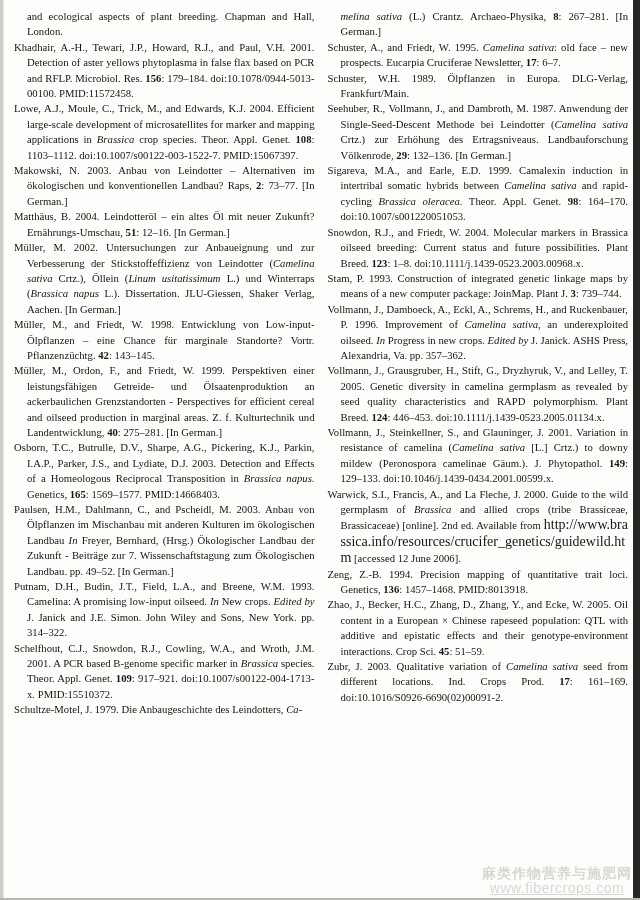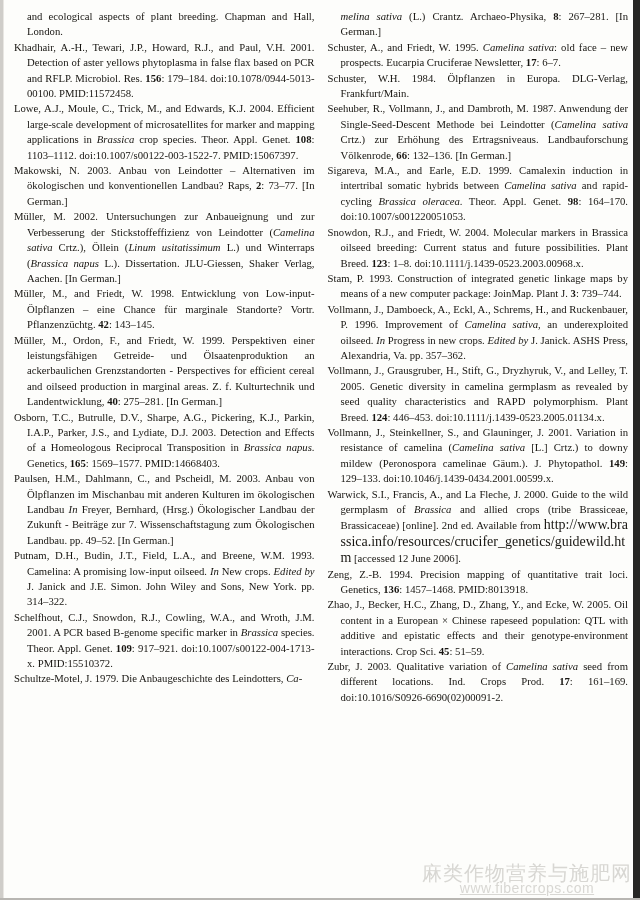--- a/index.html
+++ b/index.html
@@ -42,51 +42,52 @@
   .b { font-weight: 700; }
   .m { font-family: Liberation Serif, serif; font-size: 14px; word-break: break-all; }
   .watermark {
     position: absolute; right: 8px; bottom: 4px;
     text-align: center;
     color: #d8d7d3;
     font-family: "Liberation Sans", sans-serif;
     line-height: 15px;
     user-select: none;
   }
-  .wm1 { font-size: 20px; letter-spacing: 1px; }
+  .wm1 { font-size: 14px; letter-spacing: 1px; font-weight: bold; }
   .wm2 { font-size: 14px; letter-spacing: 0.5px; text-decoration: underline; }
 </style>
 </head>
 <body>
 
 <div class="page">
   <div class="edge-left"></div>
   <div class="edge-right"></div>
   <div class="edge-bottom"></div>
 
   <div class="cols">
     <div class="col">
         <p class="ref cont"><span>and ecological aspects of plant breeding. Chapman and Hall, London.</span></p>
         <p class="ref"><span>Khadhair, A.-H., Tewari, J.P., Howard, R.J., and Paul, V.H. 2001. Detection of aster yellows phytoplasma in false flax based on PCR and RFLP. Microbiol. Res. </span><span class="b">156</span><span>: 179–184. doi:10.1078/0944-5013-00100. PMID:11572458.</span></p>
         <p class="ref"><span>Lowe, A.J., Moule, C., Trick, M., and Edwards, K.J. 2004. Efficient large-scale development of microsatellites for marker and mapping applications in </span><span class="i">Brassica</span><span> crop species. Theor. Appl. Genet. </span><span class="b">108</span><span>: 1103–1112. doi:10.1007/s00122-003-1522-7. PMID:15067397.</span></p>
         <p class="ref"><span>Makowski, N. 2003. Anbau von Leindotter – Alternativen im ökologischen und konventionellen Landbau? Raps, </span><span class="b">2</span><span>: 73–77. [In German.]</span></p>
+        <p class="ref"><span>Matthäus, B. 2004. Leindotteröl – ein altes Öl mit neuer Zukunft? Ernährungs-Umschau, </span><span class="b">51</span><span>: 12–16. [In German.]</span></p>
         <p class="ref"><span>Müller, M. 2002. Untersuchungen zur Anbaueignung und zur Verbesserung der Stickstoffeffizienz von Leindotter (</span><span class="i">Camelina sativa</span><span> Crtz.), Öllein (</span><span class="i">Linum usitatissimum</span><span> L.) und Winterraps (</span><span class="i">Brassica napus</span><span> L.). Dissertation. JLU-Giessen, Shaker Verlag, Aachen. [In German.]</span></p>
         <p class="ref"><span>Müller, M., and Friedt, W. 1998. Entwicklung von Low-input-Ölpflanzen – eine Chance für marginale Standorte? Vortr. Pflanzenzüchtg. </span><span class="b">42</span><span>: 143–145.</span></p>
         <p class="ref"><span>Müller, M., Ordon, F., and Friedt, W. 1999. Perspektiven einer leistungsfähigen Getreide- und Ölsaatenproduktion an ackerbaulichen Grenzstandorten - Perspectives for efficient cereal and oilseed production in marginal areas. Z. f. Kulturtechnik und Landentwicklung, </span><span class="b">40</span><span>: 275–281. [In German.]</span></p>
         <p class="ref"><span>Osborn, T.C., Butrulle, D.V., Sharpe, A.G., Pickering, K.J., Parkin, I.A.P., Parker, J.S., and Lydiate, D.J. 2003. Detection and Effects of a Homeologous Reciprocal Transposition in </span><span class="i">Brassica napus</span><span>. Genetics, </span><span class="b">165</span><span>: 1569–1577. PMID:14668403.</span></p>
         <p class="ref"><span>Paulsen, H.M., Dahlmann, C., and Pscheidl, M. 2003. Anbau von Ölpflanzen im Mischanbau mit anderen Kulturen im ökologischen Landbau </span><span class="i">In</span><span> Freyer, Bernhard, (Hrsg.) Ökologischer Landbau der Zukunft - Beiträge zur 7. Wissenschaftstagung zum Ökologischen Landbau. pp. 49–52. [In German.]</span></p>
         <p class="ref"><span>Putnam, D.H., Budin, J.T., Field, L.A., and Breene, W.M. 1993. Camelina: A promising low-input oilseed. </span><span class="i">In</span><span> New crops. </span><span class="i">Edited by</span><span> J. Janick and J.E. Simon. John Wiley and Sons, New York. pp. 314–322.</span></p>
         <p class="ref"><span>Schelfhout, C.J., Snowdon, R.J., Cowling, W.A., and Wroth, J.M. 2001. A PCR based B-genome specific marker in </span><span class="i">Brassica</span><span> species. Theor. Appl. Genet. </span><span class="b">109</span><span>: 917–921. doi:10.1007/s00122-004-1713-x. PMID:15510372.</span></p>
         <p class="ref"><span>Schultze-Motel, J. 1979. Die Anbaugeschichte des Leindotters, </span><span class="i">Ca-</span></p>
       </div>
     <div class="col">
         <p class="ref cont"><span class="i">melina sativa</span><span> (L.) Crantz. Archaeo-Physika, </span><span class="b">8</span><span>: 267–281. [In German.]</span></p>
         <p class="ref"><span>Schuster, A., and Friedt, W. 1995. </span><span class="i">Camelina sativa</span><span>: old face – new prospects. Eucarpia Cruciferae Newsletter, </span><span class="b">17</span><span>: 6–7.</span></p>
-        <p class="ref"><span>Schuster, W.H. 1984. Ölpflanzen in Europa. DLG-Verlag, Frankfurt/Main.</span></p>
-        <p class="ref"><span>Seehuber, R., Vollmann, J., and Dambroth, M. 1987. Anwendung der Single-Seed-Descent Methode bei Leindotter (</span><span class="i">Camelina sativa</span><span> Crtz.) zur Erhöhung des Ertragsniveaus. Landbauforschung Völkenrode, </span><span class="b">66</span><span>: 132–136. [In German.]</span></p>
+        <p class="ref"><span>Schuster, W.H. 1989. Ölpflanzen in Europa. DLG-Verlag, Frankfurt/Main.</span></p>
+        <p class="ref"><span>Seehuber, R., Vollmann, J., and Dambroth, M. 1987. Anwendung der Single-Seed-Descent Methode bei Leindotter (</span><span class="i">Camelina sativa</span><span> Crtz.) zur Erhöhung des Ertragsniveaus. Landbauforschung Völkenrode, </span><span class="b">29</span><span>: 132–136. [In German.]</span></p>
         <p class="ref"><span>Sigareva, M.A., and Earle, E.D. 1999. Camalexin induction in intertribal somatic hybrids between </span><span class="i">Camelina sativa</span><span> and rapid-cycling </span><span class="i">Brassica oleracea</span><span>. Theor. Appl. Genet. </span><span class="b">98</span><span>: 164–170. doi:10.1007/s001220051053.</span></p>
         <p class="ref"><span>Snowdon, R.J., and Friedt, W. 2004. Molecular markers in Brassica oilseed breeding: Current status and future possibilities. Plant Breed. </span><span class="b">123</span><span>: 1–8. doi:10.1111/j.1439-0523.2003.00968.x.</span></p>
         <p class="ref"><span>Stam, P. 1993. Construction of integrated genetic linkage maps by means of a new computer package: JoinMap. Plant J. </span><span class="b">3</span><span>: 739–744.</span></p>
         <p class="ref"><span>Vollmann, J., Damboeck, A., Eckl, A., Schrems, H., and Ruckenbauer, P. 1996. Improvement of </span><span class="i">Camelina sativa</span><span>, an underexploited oilseed. </span><span class="i">In</span><span> Progress in new crops. </span><span class="i">Edited by</span><span> J. Janick. ASHS Press, Alexandria, Va. pp. 357–362.</span></p>
         <p class="ref"><span>Vollmann, J., Grausgruber, H., Stift, G., Dryzhyruk, V., and Lelley, T. 2005. Genetic diversity in camelina germplasm as revealed by seed quality characteristics and RAPD polymorphism. Plant Breed. </span><span class="b">124</span><span>: 446–453. doi:10.1111/j.1439-0523.2005.01134.x.</span></p>
         <p class="ref"><span>Vollmann, J., Steinkellner, S., and Glauninger, J. 2001. Variation in resistance of camelina (</span><span class="i">Camelina sativa</span><span> [L.] Crtz.) to downy mildew (Peronospora camelinae Gäum.). J. Phytopathol. </span><span class="b">149</span><span>: 129–133. doi:10.1046/j.1439-0434.2001.00599.x.</span></p>
         <p class="ref"><span>Warwick, S.I., Francis, A., and La Fleche, J. 2000. Guide to the wild germplasm of </span><span class="i">Brassica</span><span> and allied crops (tribe Brassiceae, Brassicaceae) [online]. 2nd ed. Available from </span><span class="m">http://www.brassica.info/resources/crucifer_genetics/guidewild.htm</span><span> [accessed 12 June 2006].</span></p>
         <p class="ref"><span>Zeng, Z.-B. 1994. Precision mapping of quantitative trait loci. Genetics, </span><span class="b">136</span><span>: 1457–1468. PMID:8013918.</span></p>
         <p class="ref"><span>Zhao, J., Becker, H.C., Zhang, D., Zhang, Y., and Ecke, W. 2005. Oil content in a European × Chinese rapeseed population: QTL with additive and epistatic effects and their genotype-environment interactions. Crop Sci. </span><span class="b">45</span><span>: 51–59.</span></p>
         <p class="ref"><span>Zubr, J. 2003. Qualitative variation of </span><span class="i">Camelina sativa</span><span> seed from different locations. Ind. Crops Prod. </span><span class="b">17</span><span>: 161–169. doi:10.1016/S0926-6690(02)00091-2.</span></p>

